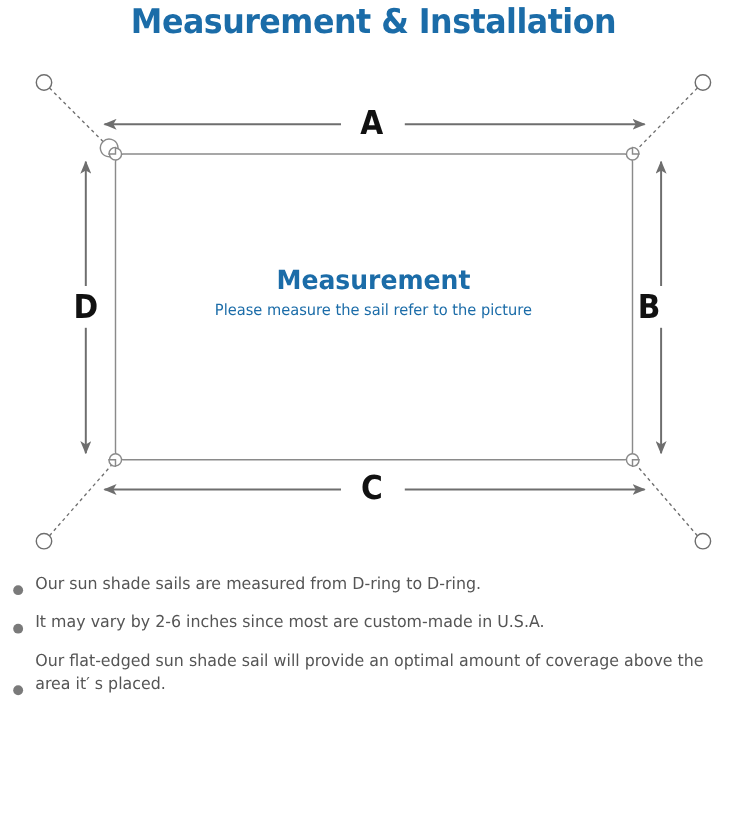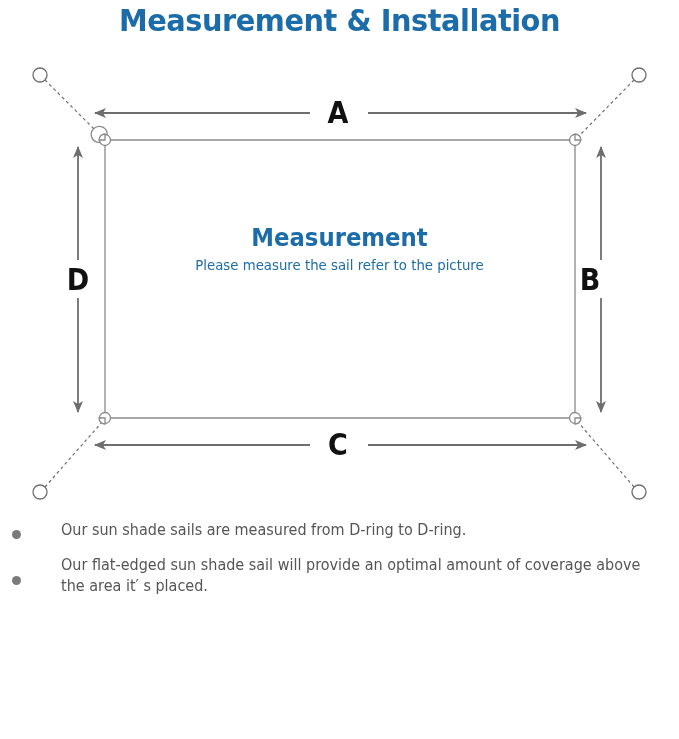--- a/index.html
+++ b/index.html
@@ -31,21 +31,21 @@
   .diagram{
     position:absolute;
     left:0;top:50px;
     width:679px;height:470px;
   }
   .diagram svg{display:block;}
 
   
   .center-block{
     position:absolute;
-    left:0;top:173px;
+    left:0;top:190px;
     width:679px;
     text-align:center;
     pointer-events:none;
   }
   .center-title{
     font-family:"DejaVu Sans", sans-serif;
     font-weight:bold;
     font-size:24px;
     color:#1b6ca8;
     line-height:30px;
@@ -76,24 +76,23 @@
 
   
   .notes{
     position:absolute;
     left:0;top:520px;
     width:679px;
   }
   .note{
     position:relative;
     display:flex;
-    align-items:center;
+    align-items:flex-end;
     padding:0 14px 0 12px;
     margin-bottom:14px;
-    gap:29px;
   }
   .note-bullet{
     flex:0 0 auto;
     width:9px;height:9px;
     border-radius:50%;
     background:#7a7a7a;
     margin-top:8px;
     margin-right:11px;
   }
   .note-text{
@@ -186,17 +185,21 @@
     <div class="dim-label" id="label-d">D</div>
   </div>
 
   <div class="notes">
     <div class="note">
       <span class="note-bullet"></span>
       <span class="note-text">Our sun shade sails are measured from D-ring to D-ring.</span>
     </div>
     <div class="note">
       <span class="note-bullet"></span>
+      <span class="note-text">It may vary by 2-6 inches since most are custom-made in U.S.A.</span>
+    </div>
+    <div class="note">
+      <span class="note-bullet"></span>
       <span class="note-text">Our flat-edged sun shade sail will provide an optimal amount of coverage above the area it′ s placed.</span>
     </div>
   </div>
 
 </div>
 
 </body></html>

